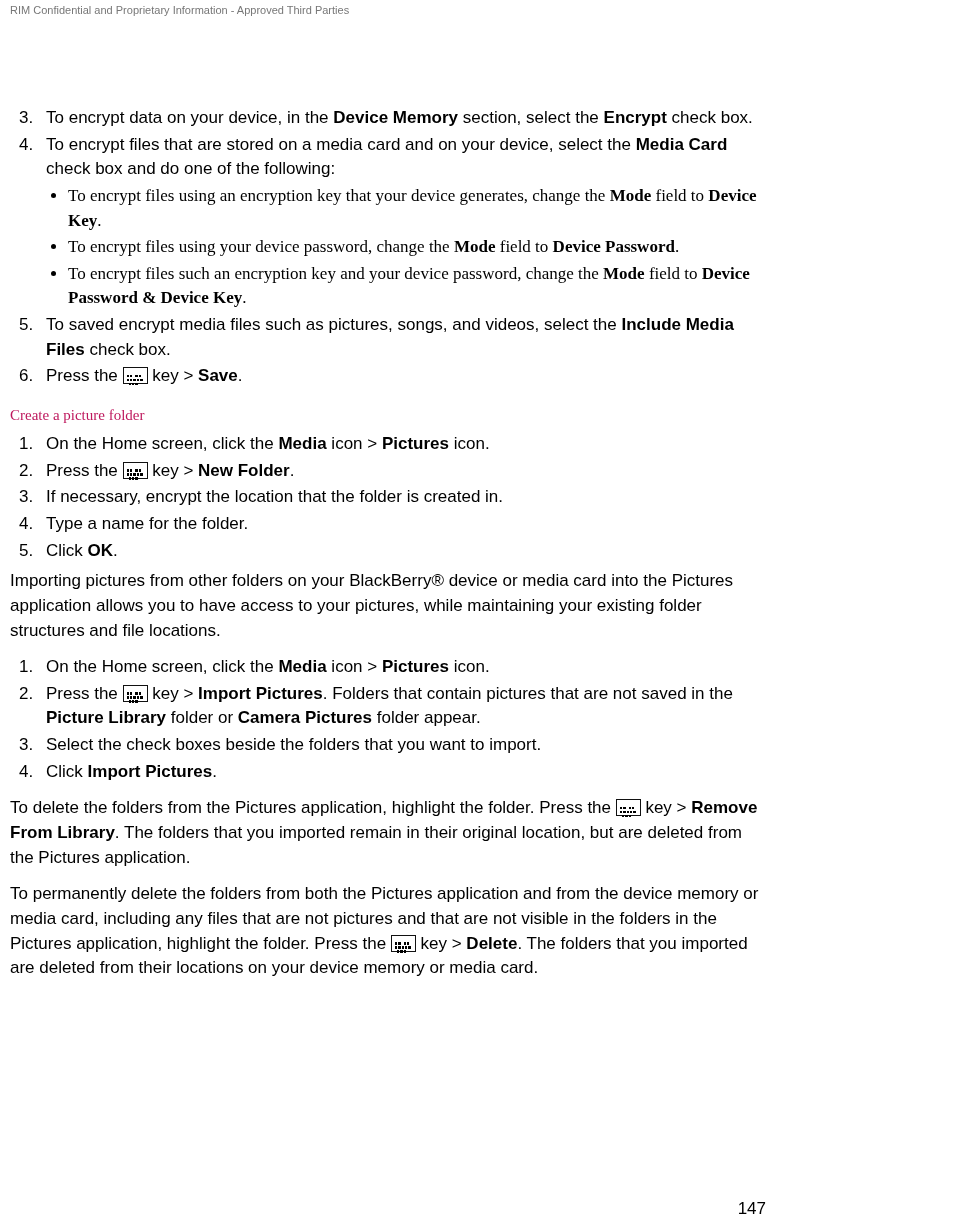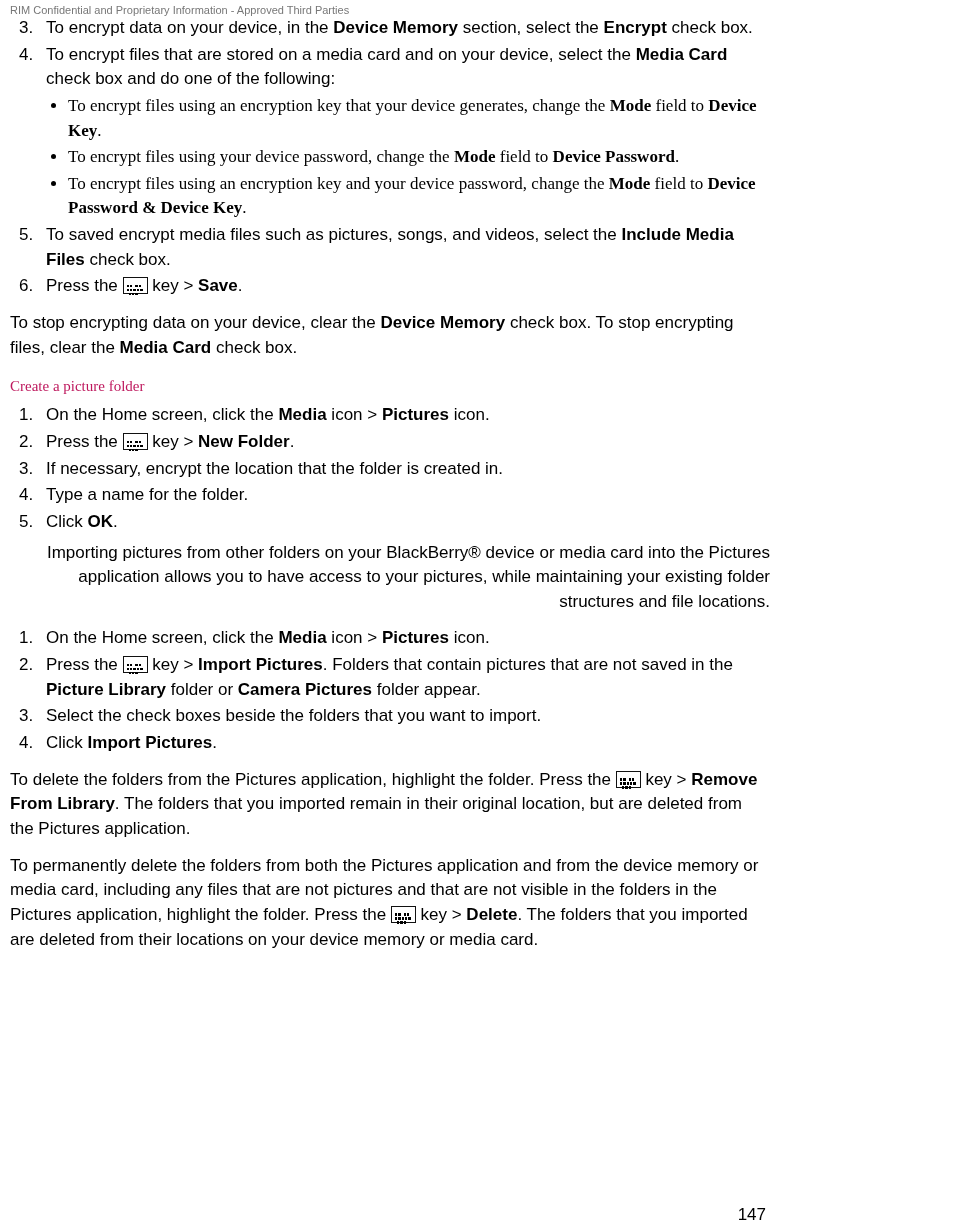--- a/index.html
+++ b/index.html
@@ -16,20 +16,21 @@
     box-sizing: border-box;
     padding: 0 10px 20px 10px;
     position: relative;
   }
   .header-bar {
     font-size: 11px;
     color: #777;
     padding: 4px 0 0 0;
   }
   .content {
+    margin-top: 90px;
   }
   ol.first {
     margin: 0;
     padding-left: 28px;
   }
   ol.first > li {
     font-size: 17px;
     line-height: 1.45;
     padding-left: 8px;
     margin-bottom: 2px;
@@ -73,21 +74,21 @@
     background:#fff;
     line-height:0;
   }
   .bb-row { display:block; line-height:3px; height:3px; white-space:nowrap; margin-bottom:1px;}
   .bb-row:last-child{margin-bottom:0;}
   .bb-dot{display:inline-block; width:2.4px; height:2.4px; background:#000; margin-right:1px;}
   .bb-space{display:inline-block; width:2px; height:2.4px;}
   .page-number {
     position: absolute;
     right: 14px;
-    bottom: 2px;
+    bottom: 8px;
     font-size: 17px;
   }
 </style>
 </head>
 <body>
 
 <div class="page">
 
   <div class="header-bar">RIM Confidential and Proprietary Information - Approved Third Parties</div>
 
@@ -100,55 +101,52 @@
       <li>
         <span>To encrypt files that are stored on a media card and on your device, select the </span><b>Media Card</b><span> check box and do one of the following:</span>
         <ul class="bullets">
           <li>
             <span>To encrypt files using an encryption key that your device generates, change the </span><b>Mode</b><span> field to </span><b>Device Key</b><span>.</span>
           </li>
           <li>
             <span>To encrypt files using your device password, change the </span><b>Mode</b><span> field to </span><b>Device Password</b><span>.</span>
           </li>
           <li>
-            <span>To encrypt files using an encryption key and your device password, change the </span><b>Mode</b><span> field to </span><b>Device Password &amp; Device Key</b><span>.</span>
+            <span>To encrypt files such an encryption key and your device password, change the </span><b>Mode</b><span> field to </span><b>Device Password &amp; Device Key</b><span>.</span>
           </li>
         </ul>
       </li>
       <li>
         <span>To saved encrypt media files such as pictures, songs, and videos, select the </span><b>Include Media Files</b><span> check box.</span>
       </li>
       <li>
         <span>Press the </span><span class="bb-icon"><span class="bb-row"><span class="bb-dot"></span><span class="bb-dot"></span><span class="bb-space"></span><span class="bb-dot"></span><span class="bb-dot"></span></span><span class="bb-row"><span class="bb-dot"></span><span class="bb-dot"></span><span class="bb-dot"></span><span class="bb-dot"></span><span class="bb-dot"></span></span><span class="bb-row"><span class="bb-space"></span><span class="bb-dot"></span><span class="bb-dot"></span><span class="bb-dot"></span><span class="bb-space"></span></span></span><span> key &gt; </span><b>Save</b><span>.</span>
       </li>
     </ol>
 
-    <p class="para">
-      <span>To stop encrypting data on your device, clear the </span><b>Device Memory</b><span> check box. To stop encrypting files, clear the </span><b>Media Card</b><span> check box.</span>
-    </p>
 
 
     <h2 class="subsection">Create a picture folder</h2>
 
     <ol class="first">
       <li>
         <span>On the Home screen, click the </span><b>Media</b><span> icon &gt; </span><b>Pictures</b><span> icon.</span>
       </li>
       <li>
         <span>Press the </span><span class="bb-icon"><span class="bb-row"><span class="bb-dot"></span><span class="bb-dot"></span><span class="bb-space"></span><span class="bb-dot"></span><span class="bb-dot"></span></span><span class="bb-row"><span class="bb-dot"></span><span class="bb-dot"></span><span class="bb-dot"></span><span class="bb-dot"></span><span class="bb-dot"></span></span><span class="bb-row"><span class="bb-space"></span><span class="bb-dot"></span><span class="bb-dot"></span><span class="bb-dot"></span><span class="bb-space"></span></span></span><span> key &gt; </span><b>New Folder</b><span>.</span>
       </li>
       <li>If necessary, encrypt the location that the folder is created in.</li>
       <li>Type a name for the folder.</li>
       <li>
         <span>Click </span><b>OK</b><span>.</span>
       </li>
     </ol>
 
 
-    <p class="para" style="margin-top:6px;text-align:right;">Importing pictures from other folders on your BlackBerry® device or media card into the Pictures application allows you to have access to your pictures, while maintaining your existing folder structures and file locations.</p>
+    <p class="para" style="margin-top:6px;">Importing pictures from other folders on your BlackBerry® device or media card into the Pictures application allows you to have access to your pictures, while maintaining your existing folder structures and file locations.</p>
 
     <ol class="first">
       <li>
         <span>On the Home screen, click the </span><b>Media</b><span> icon &gt; </span><b>Pictures</b><span> icon.</span>
       </li>
       <li>
         <span>Press the </span><span class="bb-icon"><span class="bb-row"><span class="bb-dot"></span><span class="bb-dot"></span><span class="bb-space"></span><span class="bb-dot"></span><span class="bb-dot"></span></span><span class="bb-row"><span class="bb-dot"></span><span class="bb-dot"></span><span class="bb-dot"></span><span class="bb-dot"></span><span class="bb-dot"></span></span><span class="bb-row"><span class="bb-space"></span><span class="bb-dot"></span><span class="bb-dot"></span><span class="bb-dot"></span><span class="bb-space"></span></span></span><span> key &gt; </span><b>Import Pictures</b><span>. Folders that contain pictures that are not saved in the </span><b>Picture Library</b><span> folder or </span><b>Camera Pictures</b><span> folder appear.</span>
       </li>
       <li>Select the check boxes beside the folders that you want to import.</li>
       <li>

